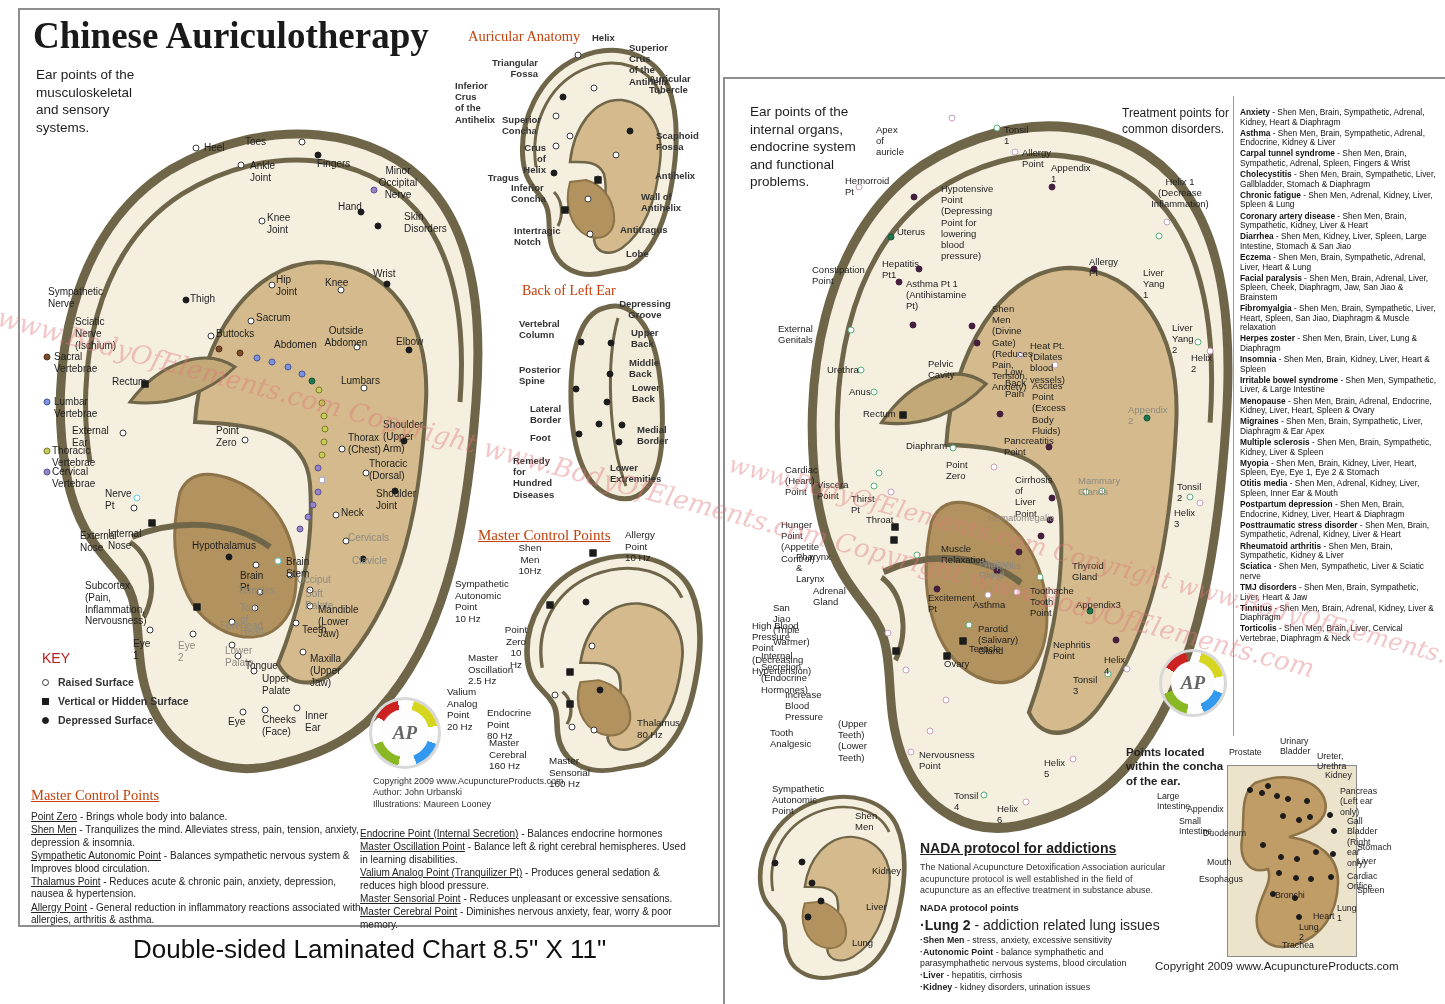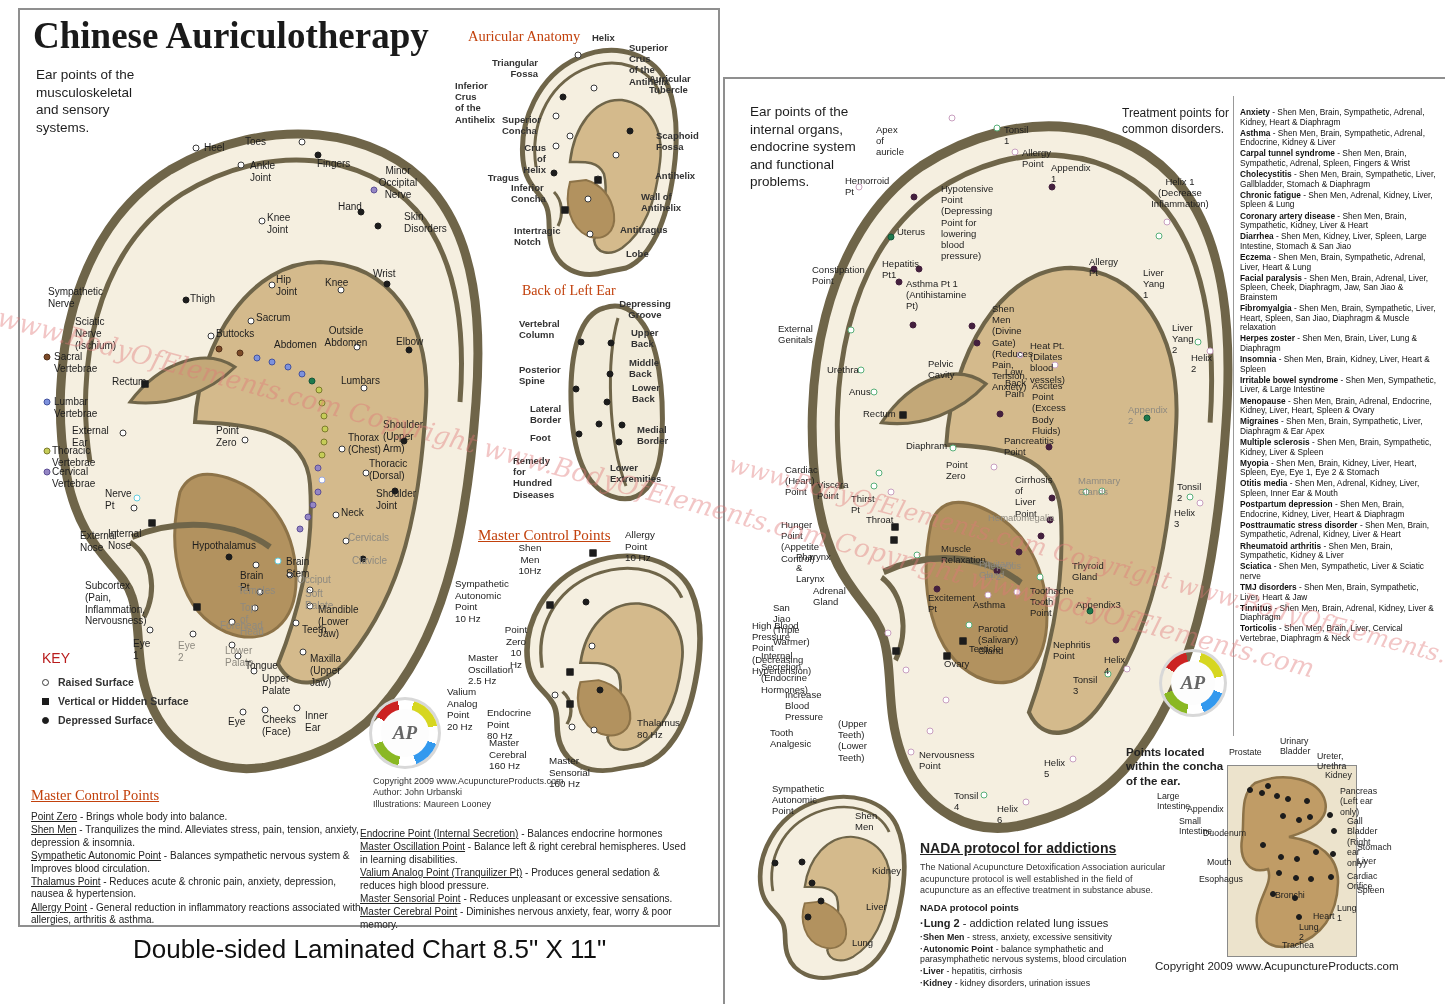--- a/index.html
+++ b/index.html
@@ -633,21 +633,21 @@
       <div class="lbl" style="left: 872px; top: 865px;">Kidney</div>
       <div class="lbl" style="left: 866px; top: 901px;">Liver</div>
       <div class="lbl" style="left: 852px; top: 937px; text-align: right;">Lung</div>
     </div>
 
   <div style="position:absolute;left:920px;top:840px;font-size:14px;font-weight:bold;text-decoration:underline;color:#222">NADA protocol for addictions</div>
   <div style="position:absolute;left:920px;top:862px;width:248px;font-size:9px;line-height:1.3;color:#333">The National Acupuncture Detoxification Association auricular acupuncture protocol is well established in the field of acupuncture as an effective treatment in substance abuse.</div>
   <div style="position:absolute;left:920px;top:902px;font-size:9.5px;font-weight:bold;color:#222">NADA protocol points</div>
   <div id="nada-points" style="position:absolute;left:920px;top:917px;width:252px">
 
-  <div class="def" style="font-size:11px"><b>·Lung 2</b><span> - addiction related lung issues</span></div>
+  <div class="def" style="font-size:14px"><b>·Lung 2</b><span> - addiction related lung issues</span></div>
       <div class="def" style="font-size:8.8px"><b>·Shen Men</b><span> - stress, anxiety, excessive sensitivity</span></div>
       <div class="def" style="font-size:8.8px"><b>·Autonomic Point</b><span> - balance symphathetic and parasymphathetic nervous systems, blood circulation</span></div>
       <div class="def" style="font-size:8.8px"><b>·Liver</b><span> - hepatitis, cirrhosis</span></div>
       <div class="def" style="font-size:8.8px"><b>·Kidney</b><span> - kidney disorders, urination issues</span></div>
     </div>
 
   <div class="lbl pre" style="left:1126px;top:745px;font-size:11.5px;font-weight:bold;line-height:1.25;color:#222">Points located
 within the concha
 of the ear.</div>
   <div style="position:absolute;left:1227px;top:765px;width:128px;height:190px;border:1px solid #8a8a8a;background:#ece3cc"></div>

